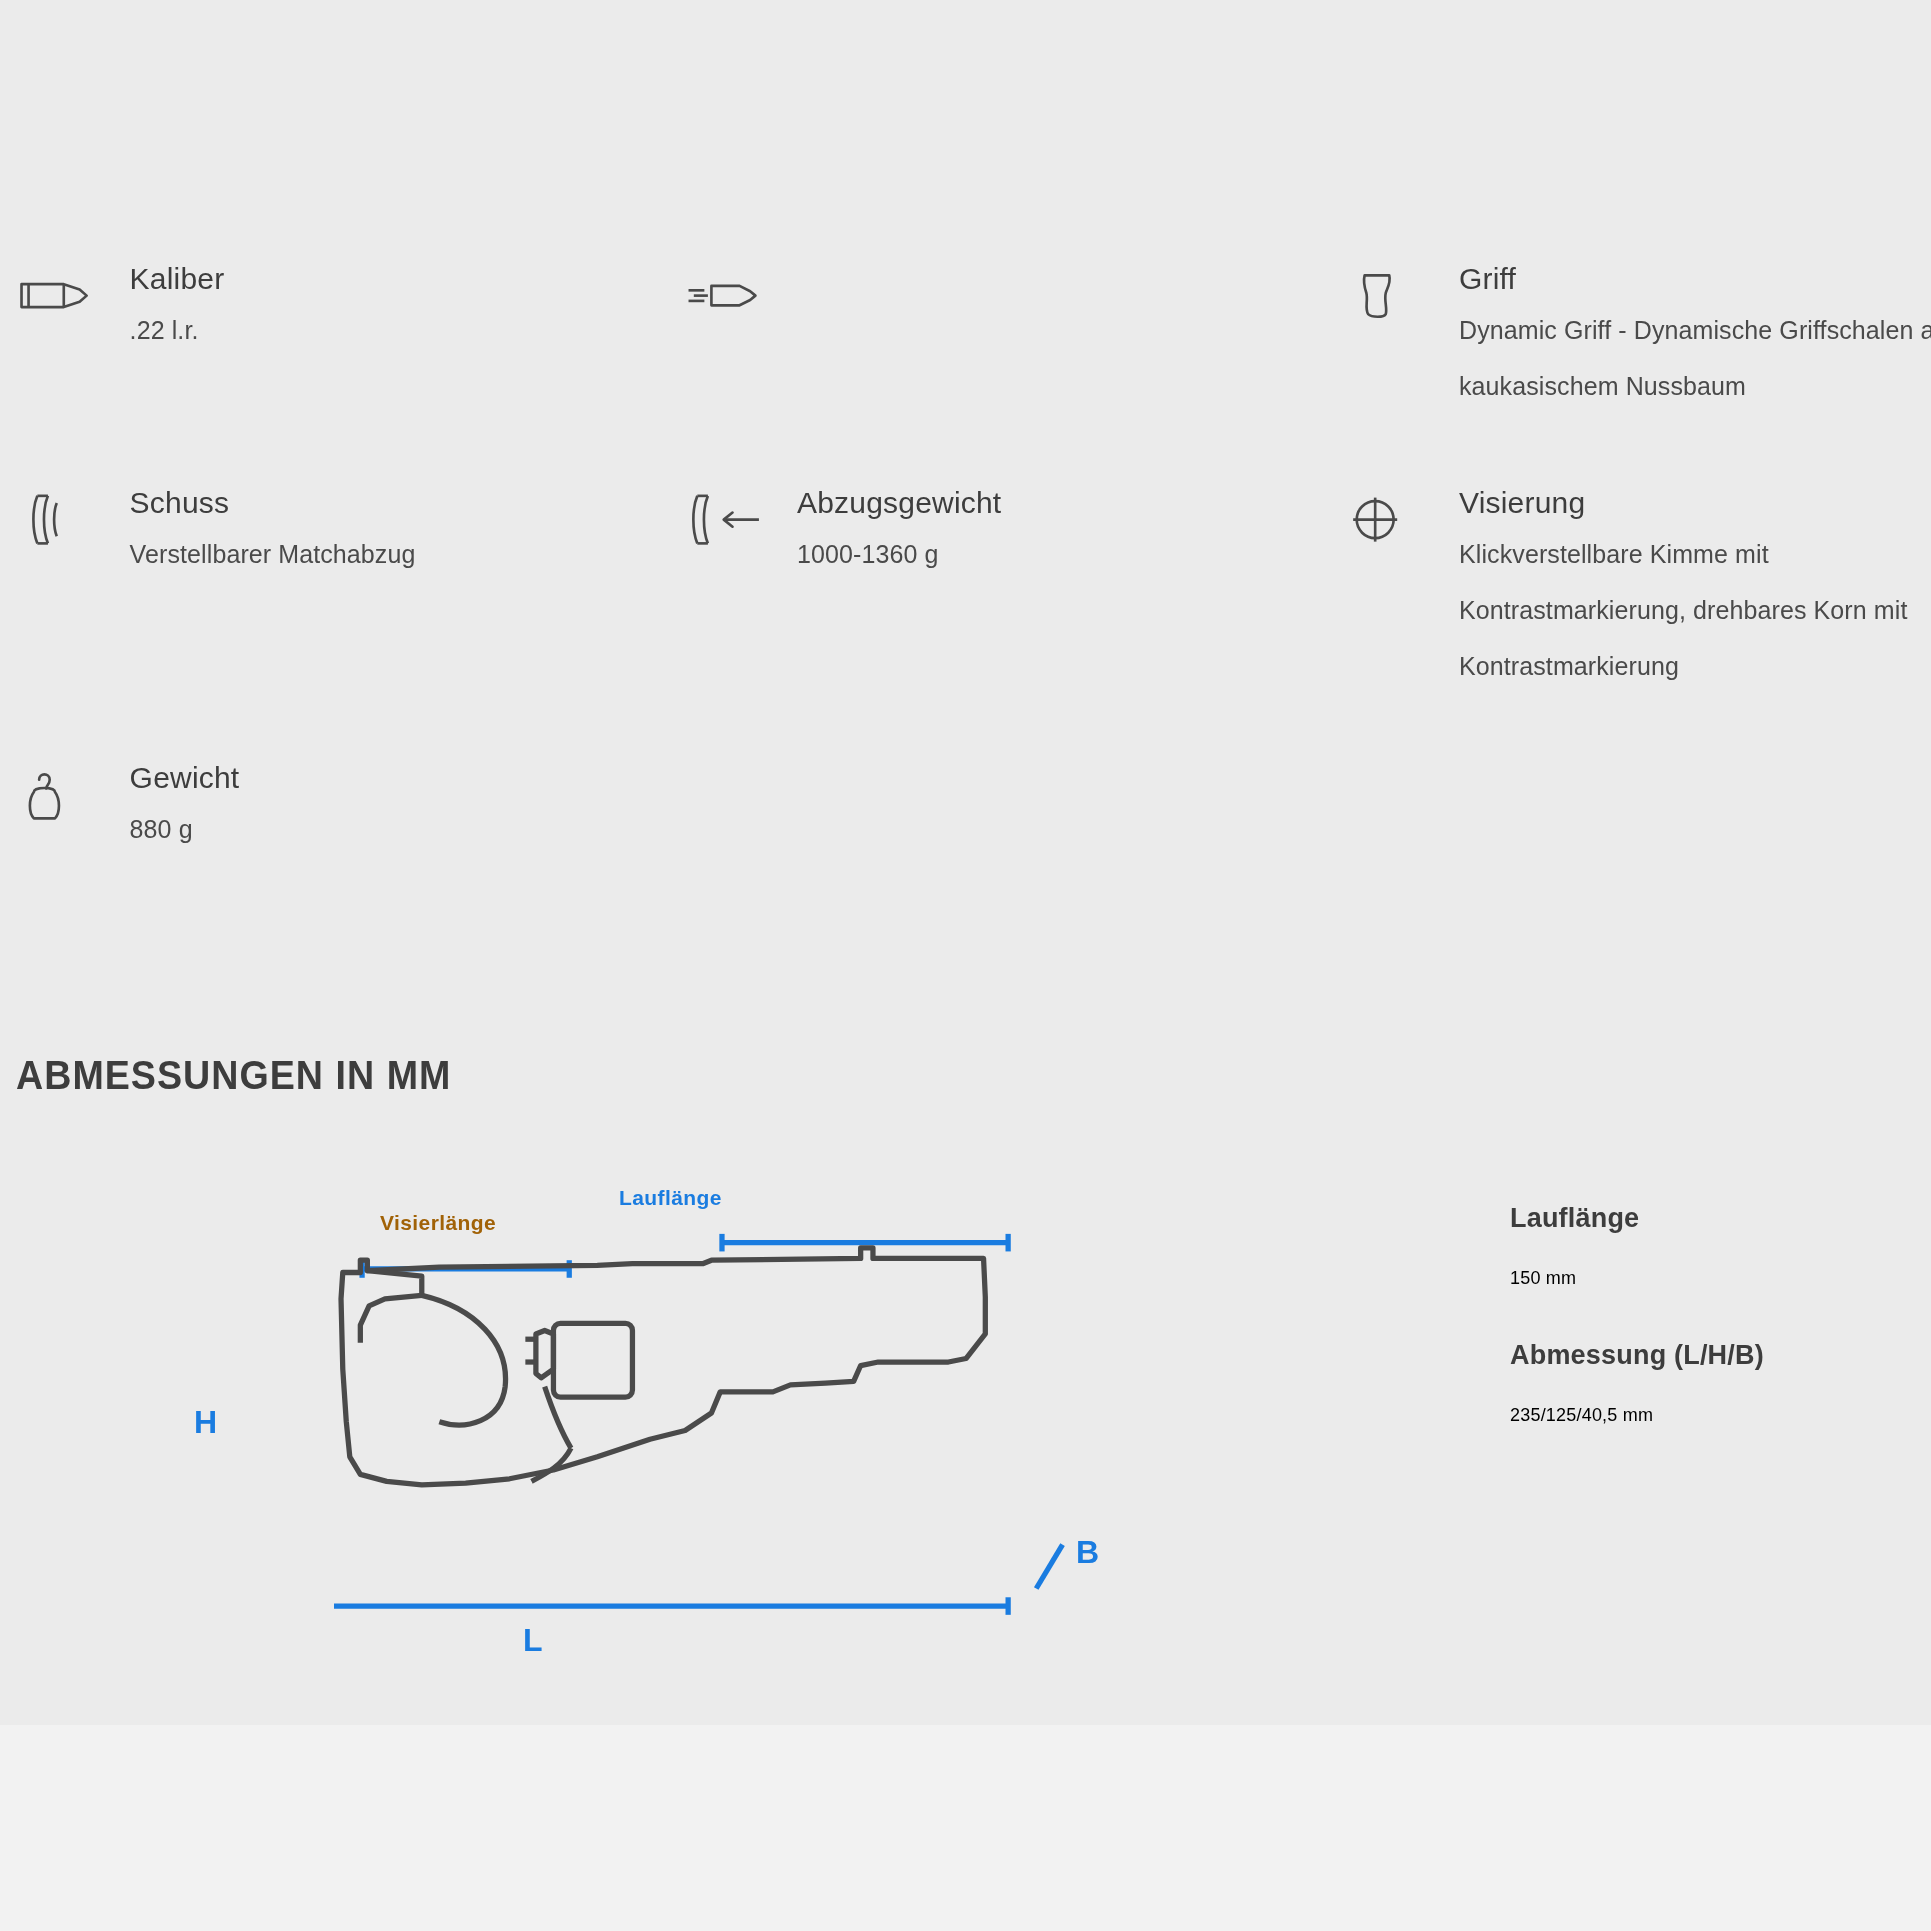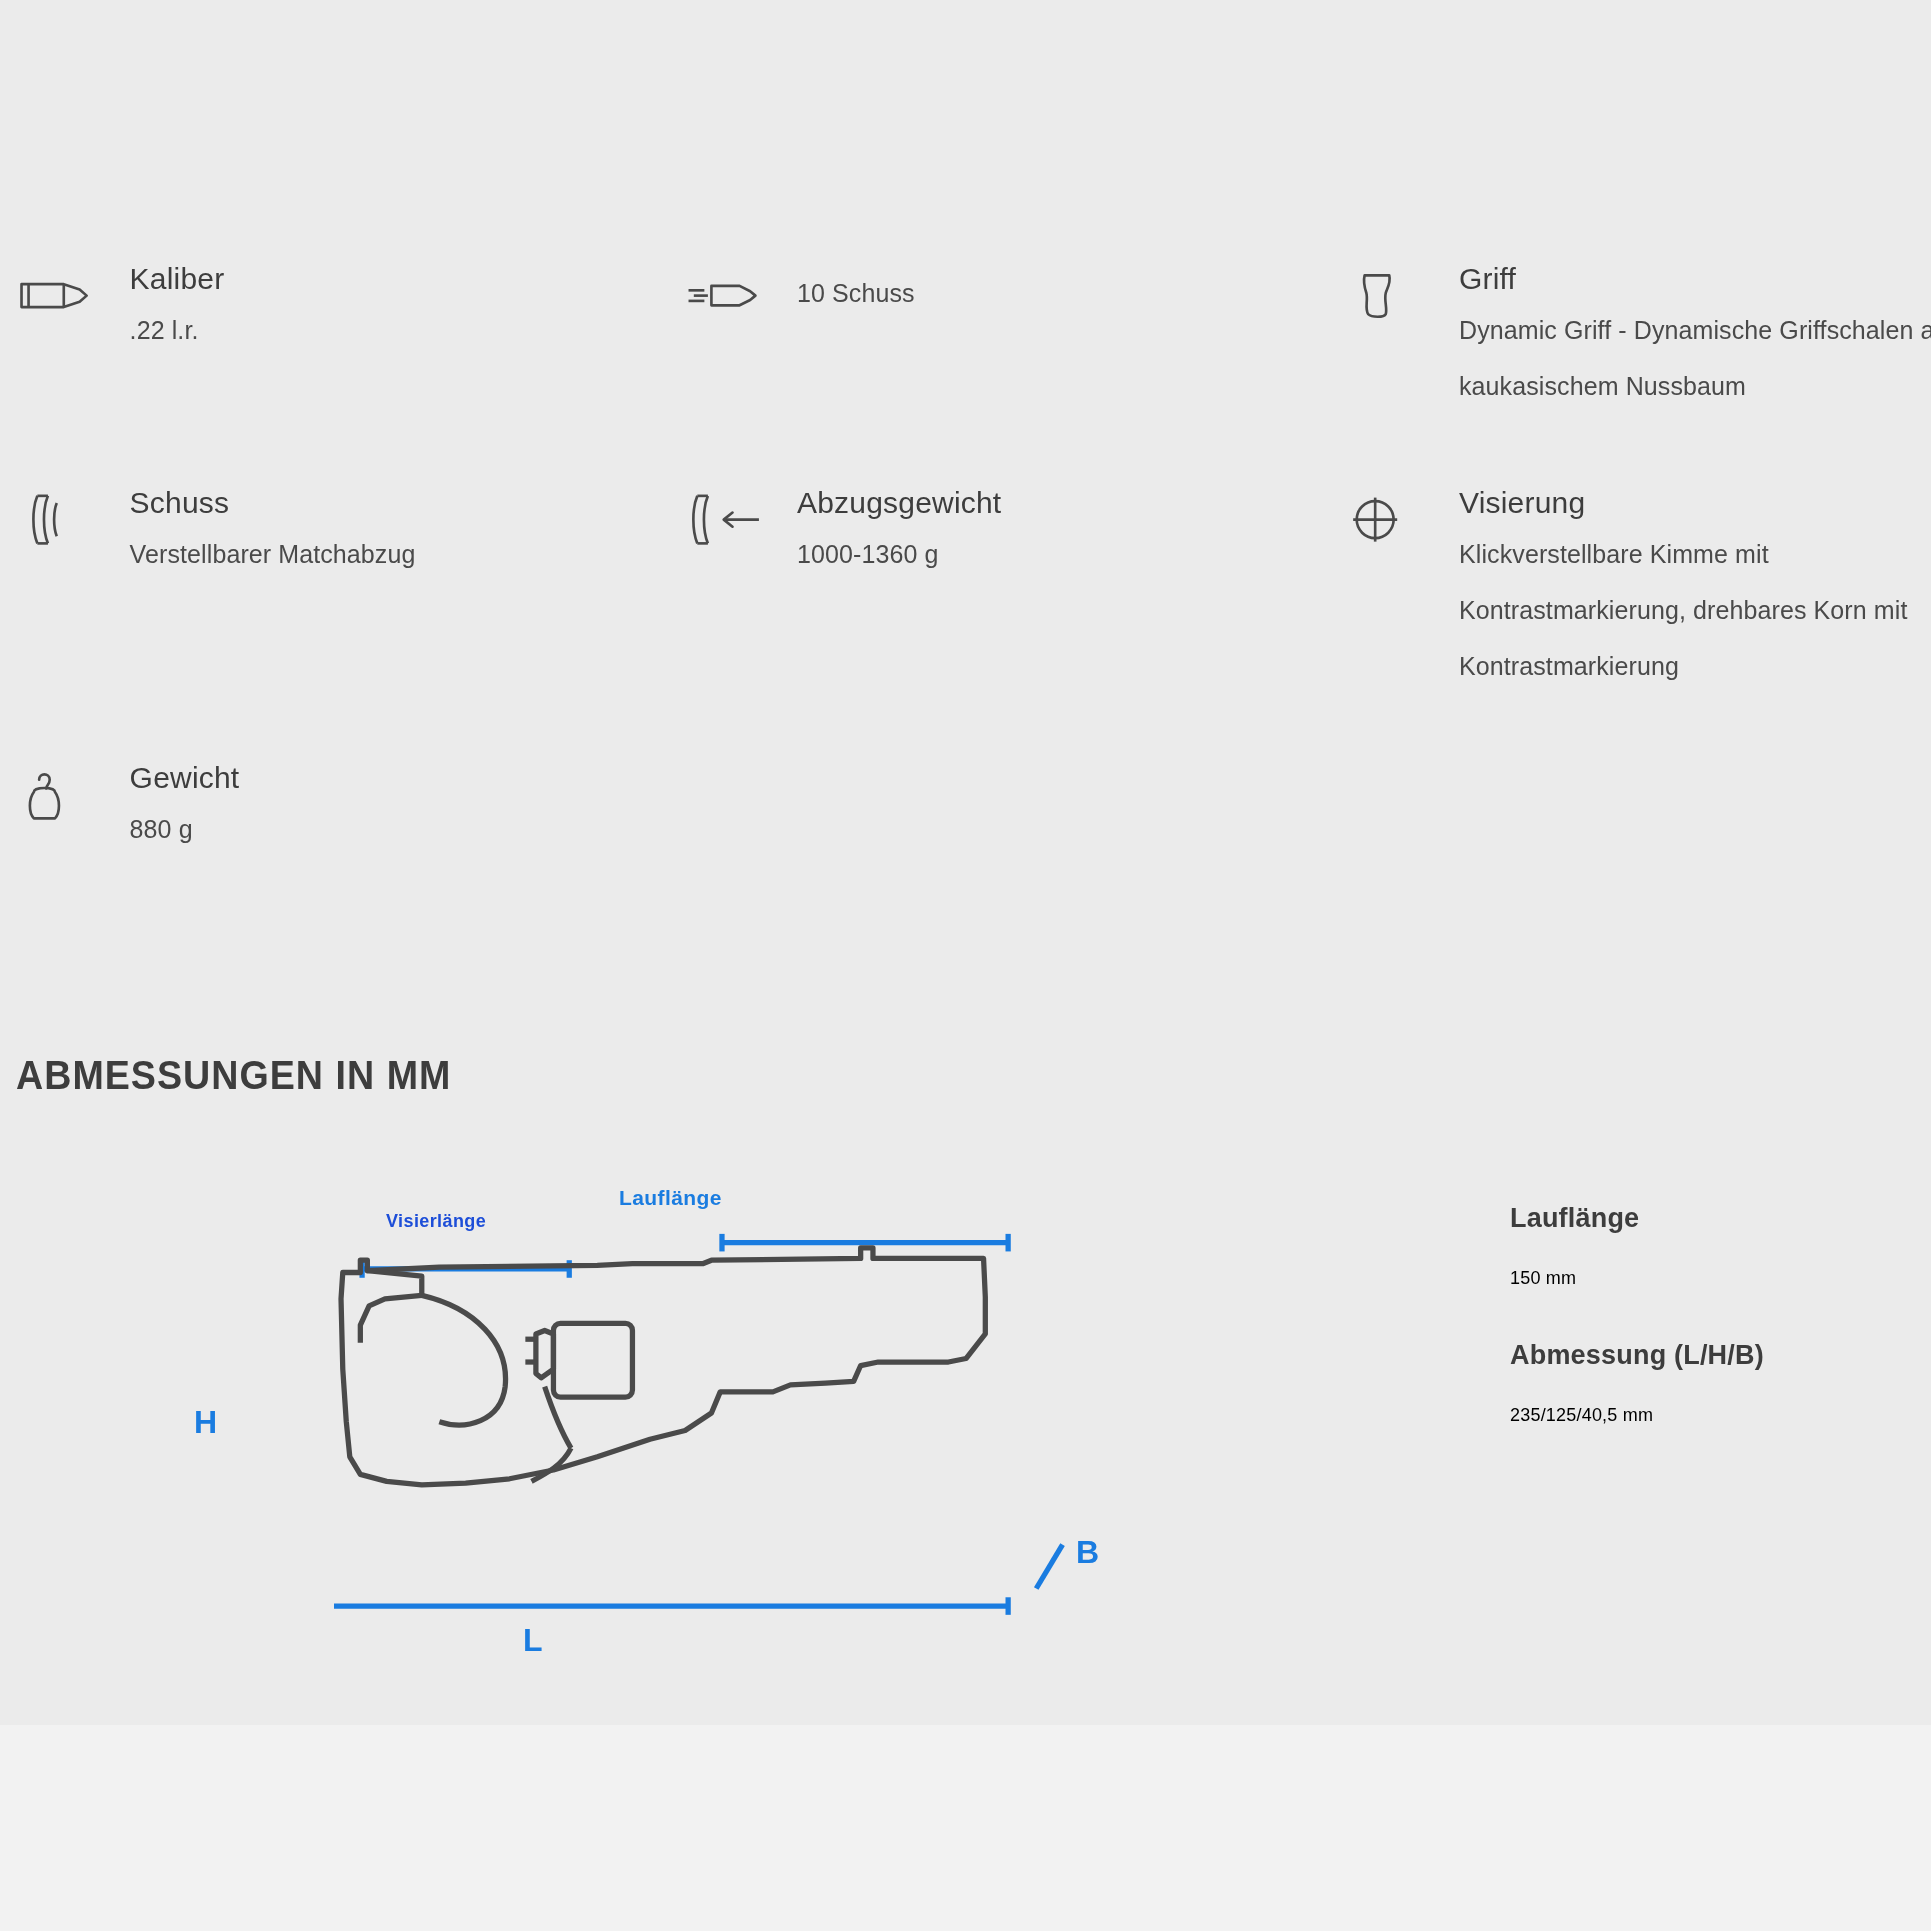--- a/index.html
+++ b/index.html
@@ -147,21 +147,20 @@
     <div class="spec-item c2 r1">
       <div class="spec-icon">
         <svg width="81" height="67" viewBox="0 0 92 76" fill="none" xmlns="http://www.w3.org/2000/svg">
           <path d="M30 26 H62 L74 32 L80 37 L74 42 L62 48 H30 Z" stroke="#4a4a4a" stroke-width="3" fill="none" stroke-linejoin="round"></path>
           <line x1="4" y1="31" x2="22" y2="31" stroke="#4a4a4a" stroke-width="3"></line>
           <line x1="4" y1="43" x2="22" y2="43" stroke="#4a4a4a" stroke-width="3"></line>
           <line x1="10" y1="37" x2="26" y2="37" stroke="#4a4a4a" stroke-width="3"></line>
         </svg>
       </div>
       <div class="spec-text">
-        <div class="spec-value">10 Schuss</div>
       </div>
     </div>
 
     <div class="spec-item c3 r1 col3">
       <div class="spec-icon">
         <svg width="81" height="67" viewBox="0 0 92 76" fill="none" xmlns="http://www.w3.org/2000/svg">
           <path d="M20 14 H48 C50 22 46 28 44 34 C42 42 46 52 44 58 C42 62 28 62 24 58 C20 52 24 42 22 34 C20 28 18 22 20 14 Z" stroke="#4a4a4a" stroke-width="3" fill="none" stroke-linejoin="round"></path>
         </svg>
       </div>
       <div class="spec-text">
@@ -274,21 +273,21 @@
 
         <path d="M230 190 L240 186 L250 190 L250 230 L236 240 L230 235 Z" stroke="#4a4a4a" stroke-width="6" fill="none" stroke-linejoin="round"></path>
         <rect x="250" y="178" width="90" height="84" rx="8" stroke="#4a4a4a" stroke-width="6" fill="none"></rect>
         <path d="M218 196 L232 196" stroke="#4a4a4a" stroke-width="6"></path>
         <path d="M218 222 L232 222" stroke="#4a4a4a" stroke-width="6"></path>
       </g>
     </svg>
 
     
     <div style="position:absolute; left:285px; top:19.3px; font-size:21px; font-weight:bold; color:#1a7ce0; letter-spacing:0.4px;">Lauflänge</div>
-    <div style="position:absolute; left:52px; top:44px; font-size:18px; font-weight:bold; color:#1d4ed8; letter-spacing:0.4px;">Visierlänge</div>
+    <div style="position:absolute; left:46px; top:44px; font-size:21px; font-weight:bold; color:#a16207; letter-spacing:0.4px;">Visierlänge</div>
     <div style="position:absolute; left:-140px; top:237px; font-size:32px; font-weight:bold; color:#1a7ce0;">H</div>
     <div style="position:absolute; left:189px; top:455px; font-size:32px; font-weight:bold; color:#1a7ce0;">L</div>
     <div style="position:absolute; left:742px; top:367px; font-size:32px; font-weight:bold; color:#1a7ce0;">B</div>
   </div>
 
   <div class="dim-side">
     <div class="dim-block">
       <div class="dim-label">Lauflänge</div>
       <div class="dim-value">150 mm</div>
     </div>

